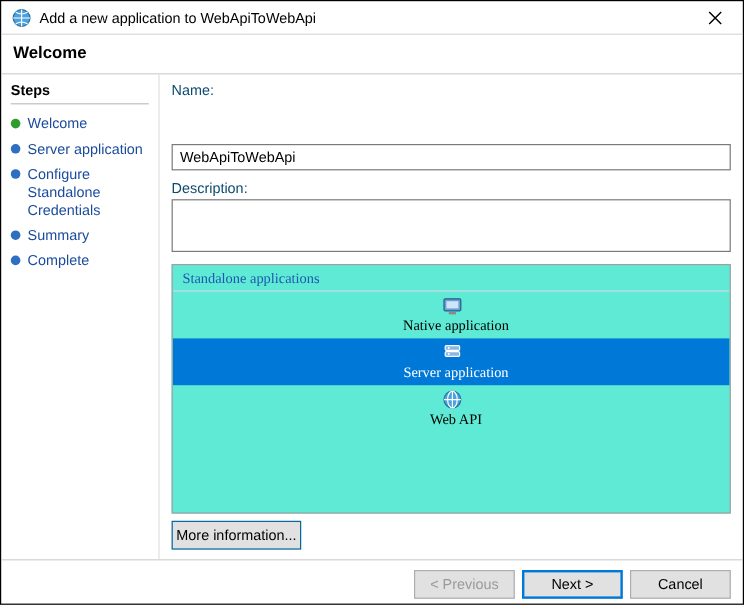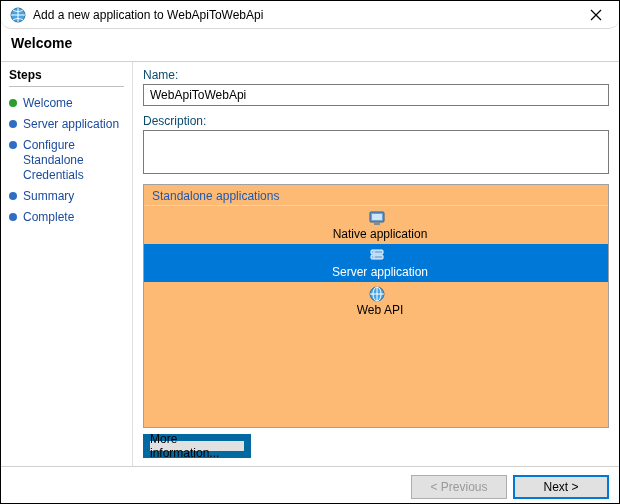--- a/index.html
+++ b/index.html
@@ -12,21 +12,20 @@
     height: 504px;
     border: 1px solid #000;
     position: relative;
   }
   .titlebar {
     height: 28px;
     display: flex;
     align-items: center;
     padding: 0 6px 0 8px;
     border-bottom: 1px solid #d9d9d9;
-    border-radius: 10px;
   }
   .title-icon {
     width: 18px; height: 18px;
     margin-right: 6px;
   }
   .title-text { font-size: 12px; color: #000; }
   .close-btn {
     margin-left: auto;
     width: 34px; height: 22px;
     display: flex; align-items: center; justify-content: center;
@@ -74,36 +73,38 @@
   }
   .field-label { font-size: 12px; margin-bottom: 2px; color: #0c4a6e; }
   .text-input {
     width: 100%;
     height: 22px;
     border: 1px solid #7a7a7a;
     padding: 2px 6px;
     font-size: 12px;
     font-family: inherit;
     margin-bottom: 8px;
+    margin-top: 36px;
   }
   .text-area {
     width: 100%;
     height: 44px;
     border: 1px solid #7a7a7a;
     padding: 4px 6px;
     font-size: 12px;
     font-family: inherit;
     resize: none;
     margin-bottom: 10px;
   }
   .template-list {
     border: 1px solid #a0a0a0;
     flex: 1;
     overflow: auto;
-    background: #fdba74;
+    background: #5eead4;
+    font-family: Liberation Serif, serif;
   }
   .group-header {
     color: #2058b0;
     padding: 4px 8px 2px 8px;
     font-size: 12px;
     border-bottom: 1px solid #d0d8e8;
   }
   .template-item {
     display: flex;
     align-items: center;
@@ -119,38 +120,39 @@
   .item-icon {
     width: 18px; height: 18px;
     margin-right: 6px;
     flex-shrink: 0;
   }
   .more-info-btn {
     margin-top: 6px;
     height: 24px;
     width: 108px;
     background: #e1e1e1;
-    border: 7px solid #0369a1;
+    border: 1px solid #0369a1;
     font-size: 12px;
     display: flex; align-items: center; justify-content: center;
     cursor: pointer;
+    text-align: right;
   }
 
   .footer {
     border-top: 1px solid #d0d0d0;
     height: 40px;
     display: flex;
     align-items: center;
     justify-content: flex-end;
     padding: 0 10px;
     gap: 6px;
   }
   .wiz-btn {
     height: 24px;
-    width: 96px;
+    width: 84px;
     background: #e1e1e1;
     border: 1px solid #adadad;
     font-size: 12px;
     display: flex; align-items: center; justify-content: center;
     cursor: pointer;
   }
   .wiz-btn:disabled {
     color: #9a9a9a;
     cursor: default;
   }
@@ -255,13 +257,14 @@
     <div class="more-info-btn">
       <span>More information...</span>
     </div>
   </div>
 
 </div>
 
 <div class="footer">
   <button class="wiz-btn" disabled="">&lt; Previous</button>
   <button class="wiz-btn primary">Next &gt;</button>
+  <button class="wiz-btn">Cancel</button>
 </div>
 
 </body></html>

